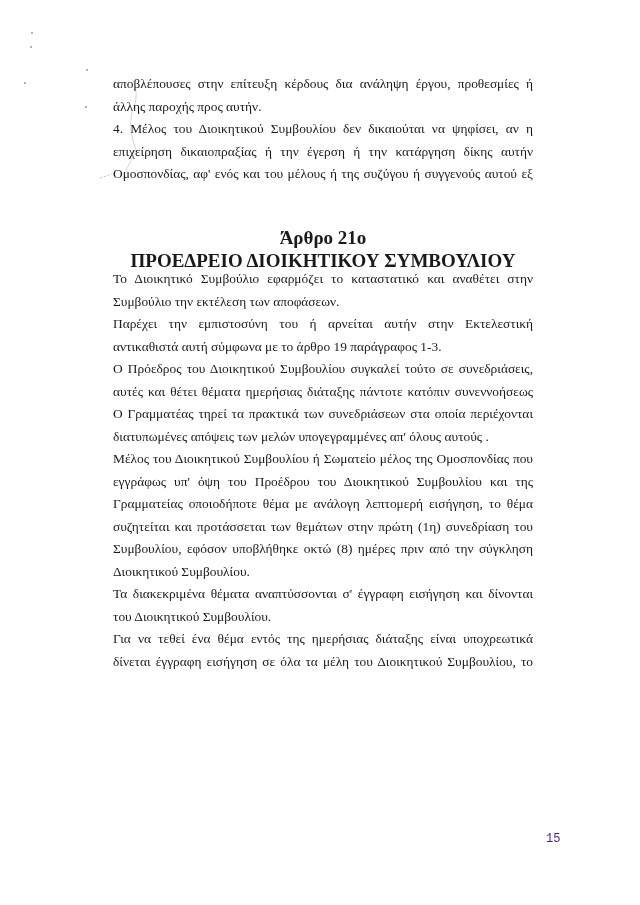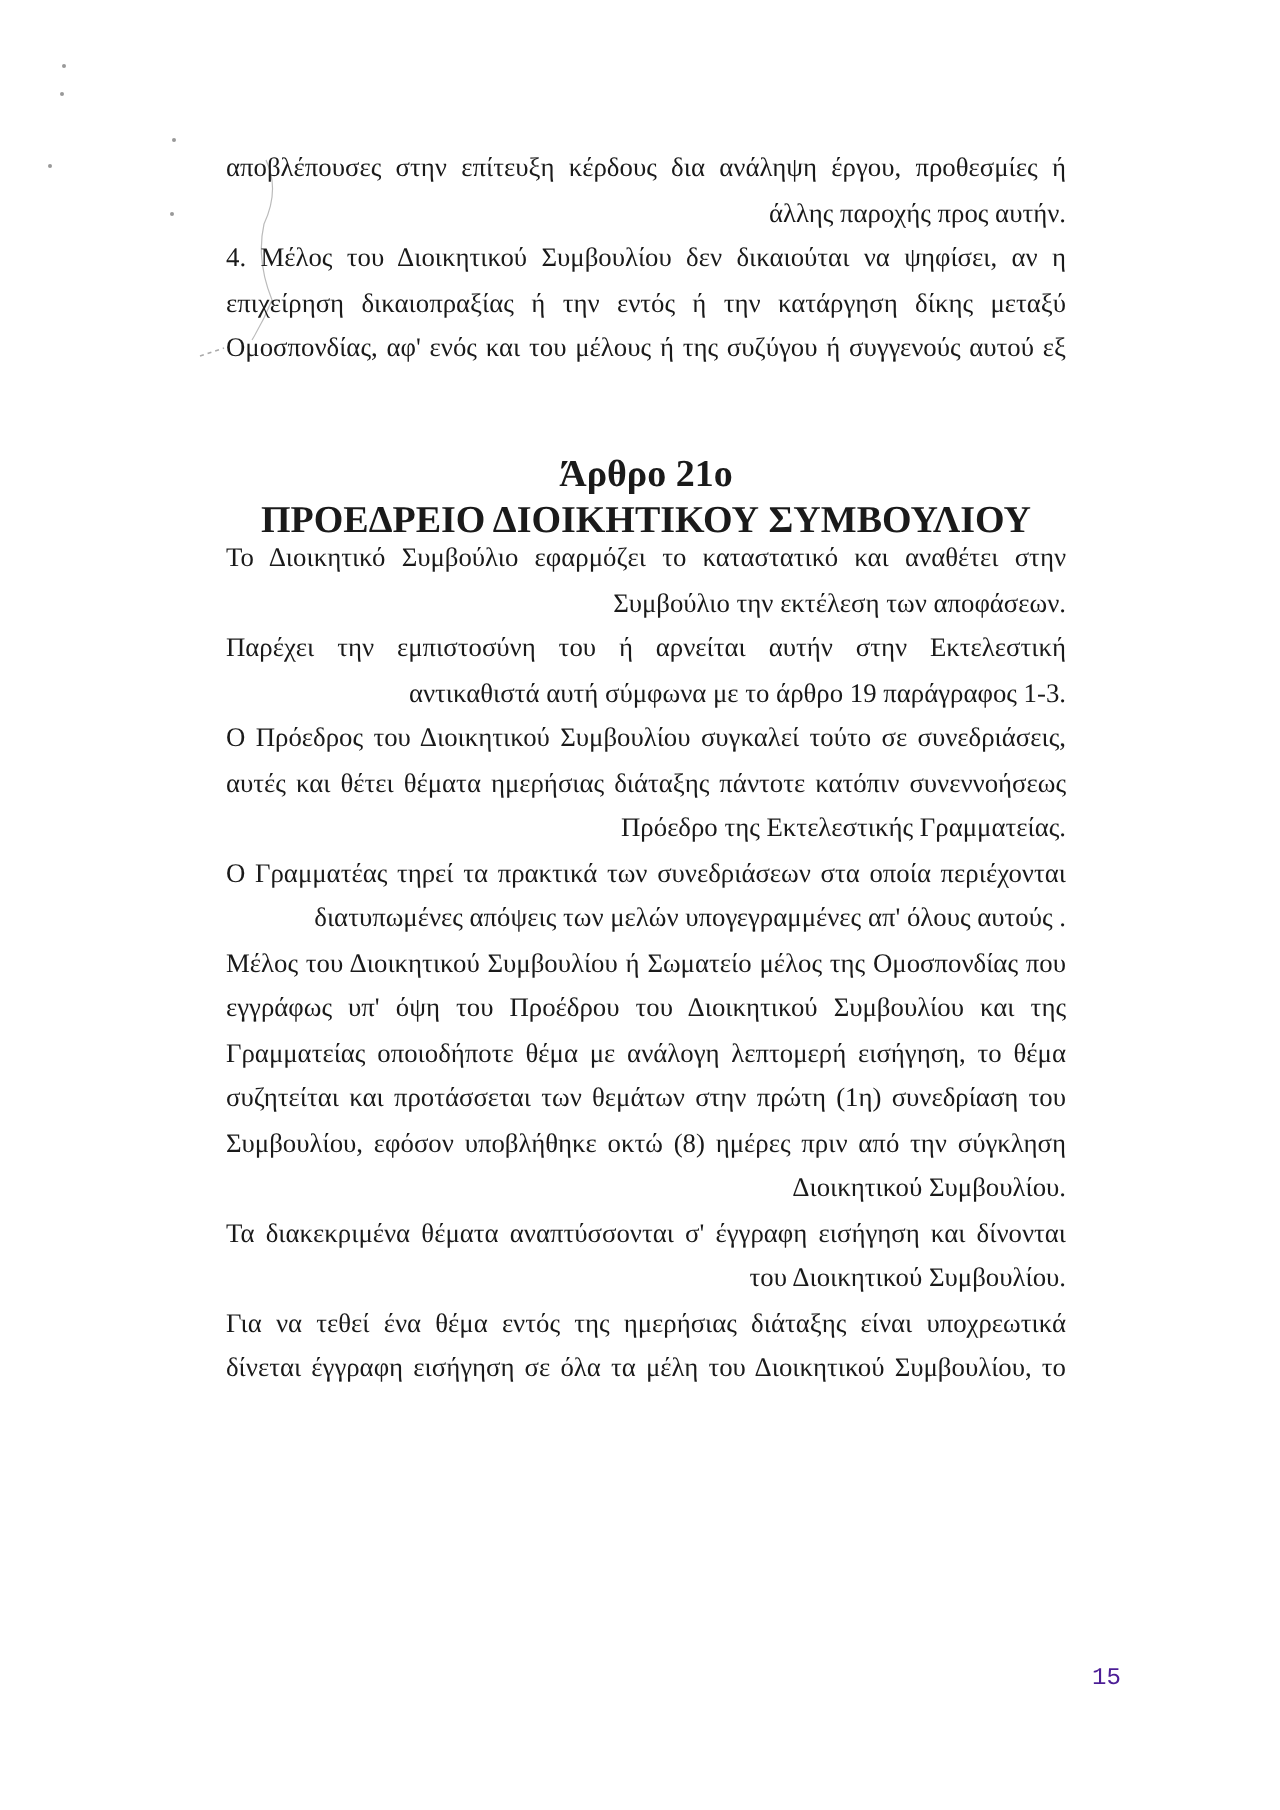--- a/index.html
+++ b/index.html
@@ -7,21 +7,21 @@
     .page { position: absolute; left: 0; top: 0; width: 640px; height: 905px; background: #ffffff; }
     .text {
       position: absolute;
       left: 113px;
       width: 420px;
       font-family: "Liberation Serif", serif;
       font-size: 13.4px;
       color: #1a1a1a;
       line-height: 22.5px;
     }
-    .line { display: block; height: 22.5px; white-space: nowrap; text-align: right; }
+    .line { display: block; height: 22.5px; white-space: nowrap; }
     .justify { text-align: justify; text-align-last: justify; white-space: normal; overflow: hidden; }
     .heading {
       position: absolute;
       left: 113px; width: 420px;
       text-align: center;
       font-family: "Liberation Serif", serif;
       font-weight: bold;
       font-size: 19px;
       color: #1a1a1a;
     }
@@ -48,35 +48,34 @@
 
   <svg class="scribble" width="640" height="905" style="left:0;top:0;">
     <path d="M100 178 L112 174" stroke="#aaa" stroke-width="0.8" fill="none" stroke-dasharray="2,2"></path>
     <path d="M133 80 Q140 95 132 112 Q128 130 136 150 Q132 160 126 170" stroke="#bbb" stroke-width="0.6" fill="none"></path>
   </svg>
 
   <div class="text" style="top:73px;">
     <span class="line justify">αποβλέπουσες στην επίτευξη κέρδους δια ανάληψη έργου, προθεσμίες ή οποιασδήποτε</span>
     <span class="line">άλλης παροχής προς αυτήν.</span>
     <span class="line justify">4. Μέλος του Διοικητικού Συμβουλίου δεν δικαιούται να ψηφίσει, αν η απόφαση την</span>
-    <span class="line justify">επιχείρηση δικαιοπραξίας ή την εντός ή την κατάργηση δίκης μεταξύ</span>
+    <span class="line justify">επιχείρηση δικαιοπραξίας ή την έγερση ή την κατάργηση δίκης αυτήν</span>
     <span class="line justify">Ομοσπονδίας, αφ' ενός και του μέλους ή της συζύγου ή συγγενούς αυτού εξ αίματος και</span>
   </div>
 
   <div class="heading" style="top:227px;">Άρθρο 21ο</div>
   <div class="heading" style="top:250px;">ΠΡΟΕΔΡΕΙΟ ΔΙΟΙΚΗΤΙΚΟΥ ΣΥΜΒΟΥΛΙΟΥ</div>
 
   <div class="text" style="top:268px;">
     <span class="line justify">Το Διοικητικό Συμβούλιο εφαρμόζει το καταστατικό και αναθέτει στην Εκτελεστική</span>
     <span class="line">Συμβούλιο την εκτέλεση των αποφάσεων.</span>
     <span class="line justify">Παρέχει την εμπιστοσύνη του ή αρνείται αυτήν στην Εκτελεστική Γραμματεία ή και</span>
     <span class="line">αντικαθιστά αυτή σύμφωνα με το άρθρο 19 παράγραφος 1-3.</span>
     <span class="line justify">Ο Πρόεδρος του Διοικητικού Συμβουλίου συγκαλεί τούτο σε συνεδριάσεις, διευθύνει</span>
     <span class="line justify">αυτές και θέτει θέματα ημερήσιας διάταξης πάντοτε κατόπιν συνεννοήσεως με τον</span>
-    <span class="line">Πρόεδρο της Εκτελεστικής Γραμματείας.</span>
     <span class="line justify">Ο Γραμματέας τηρεί τα πρακτικά των συνεδριάσεων στα οποία περιέχονται οι</span>
     <span class="line">διατυπωμένες απόψεις των μελών υπογεγραμμένες απ' όλους αυτούς .</span>
     <span class="line justify">Μέλος του Διοικητικού Συμβουλίου ή Σωματείο μέλος της Ομοσπονδίας που έθεσε</span>
     <span class="line justify">εγγράφως υπ' όψη του Προέδρου του Διοικητικού Συμβουλίου και της Εκτελεστικής</span>
     <span class="line justify">Γραμματείας οποιοδήποτε θέμα με ανάλογη λεπτομερή εισήγηση, το θέμα αυτό</span>
     <span class="line justify">συζητείται και προτάσσεται των θεμάτων στην πρώτη (1η) συνεδρίαση του διοικητικού</span>
     <span class="line justify">Συμβουλίου, εφόσον υποβλήθηκε οκτώ (8) ημέρες πριν από την σύγκληση του</span>
     <span class="line">Διοικητικού Συμβουλίου.</span>
     <span class="line justify">Τα διακεκριμένα θέματα αναπτύσσονται σ' έγγραφη εισήγηση και δίνονται στα μέλη</span>
     <span class="line">του Διοικητικού Συμβουλίου.</span>

